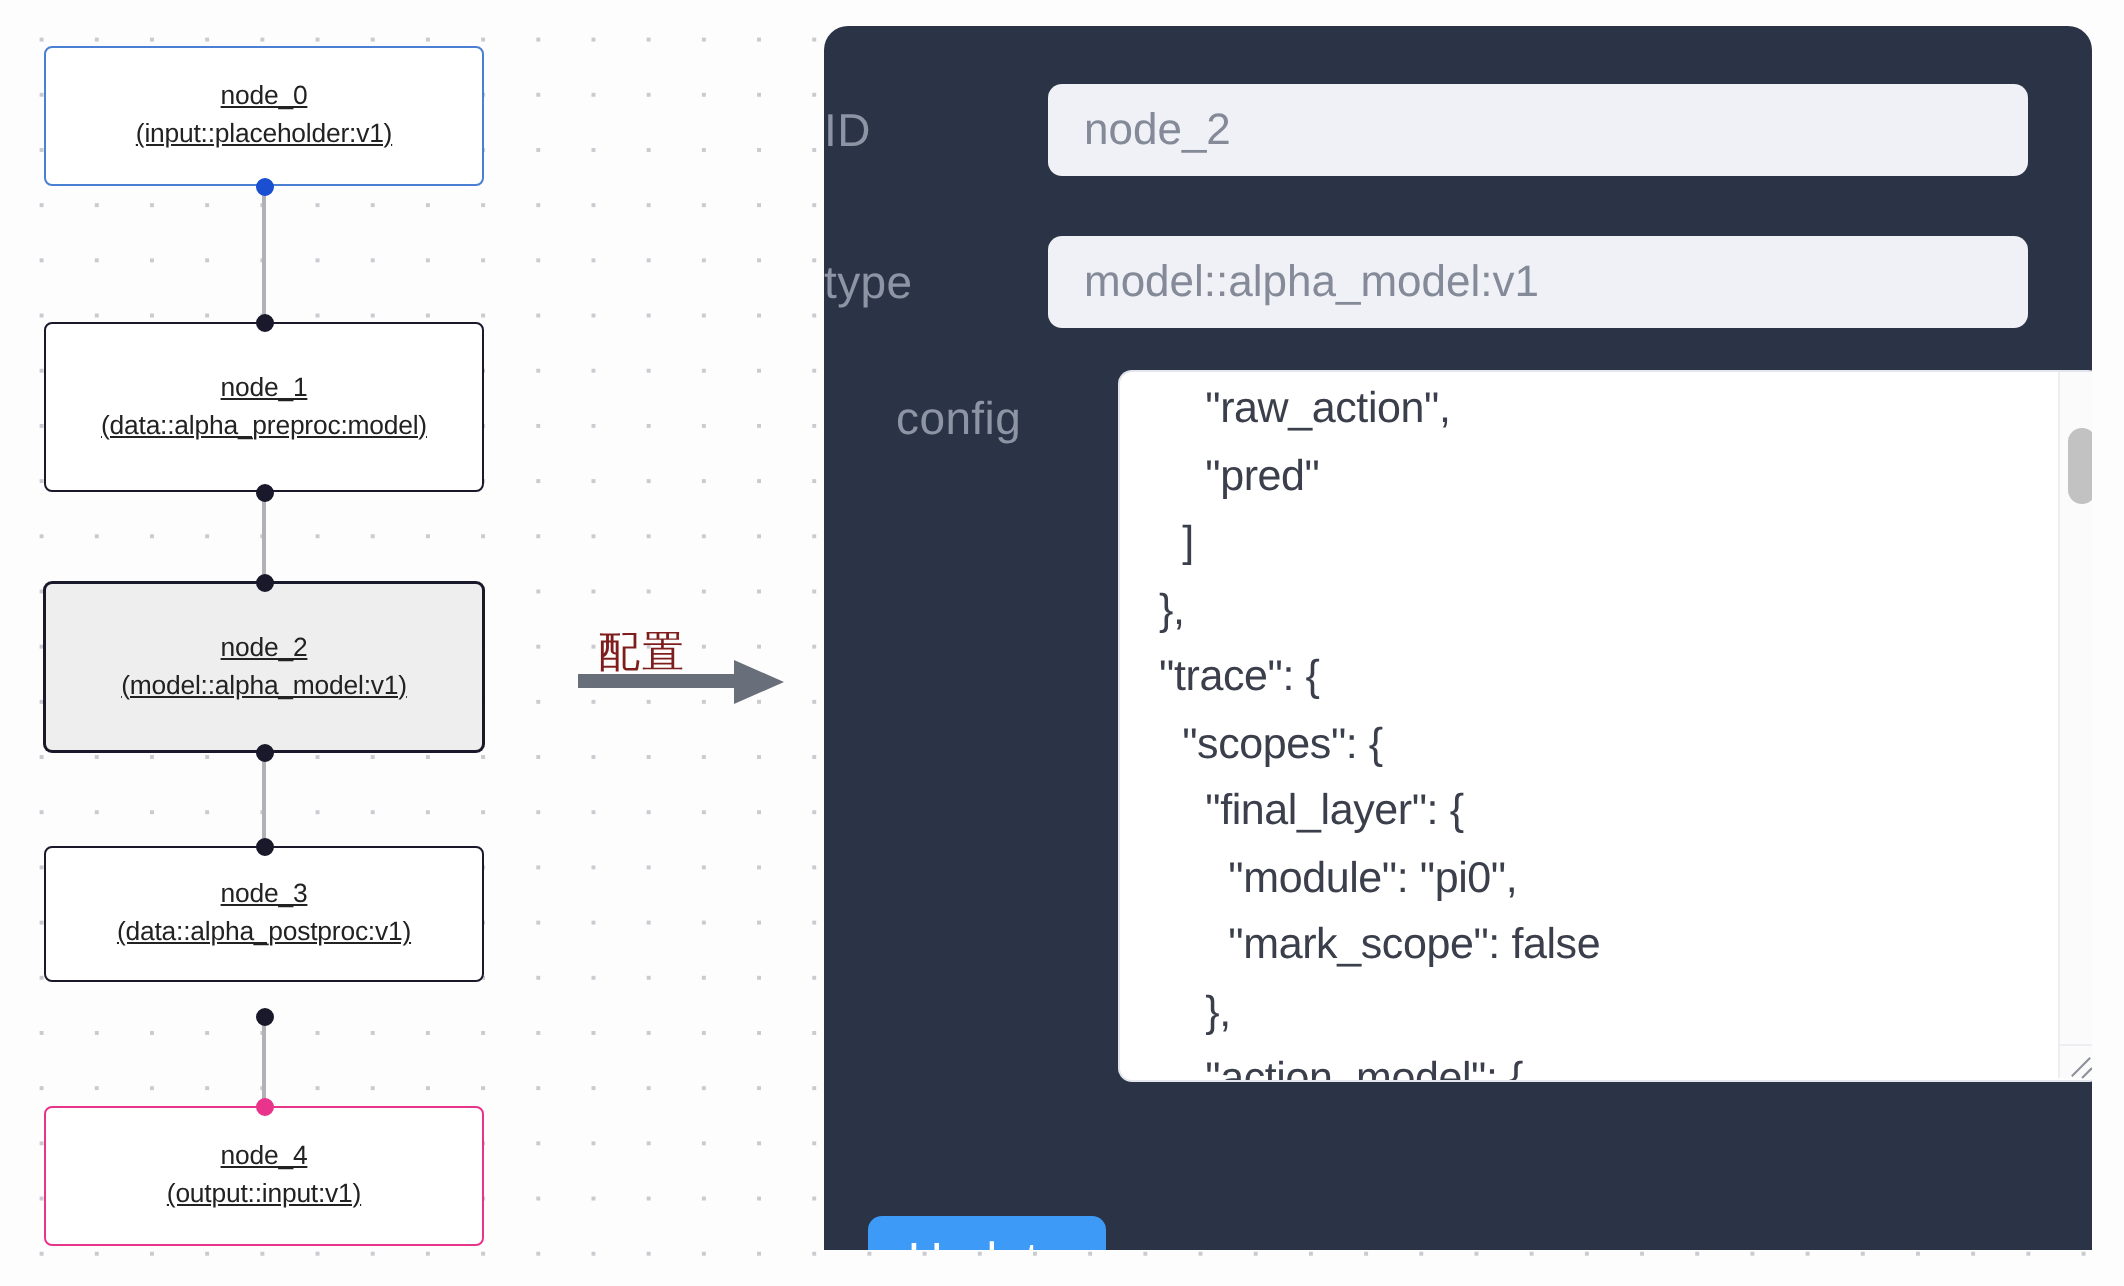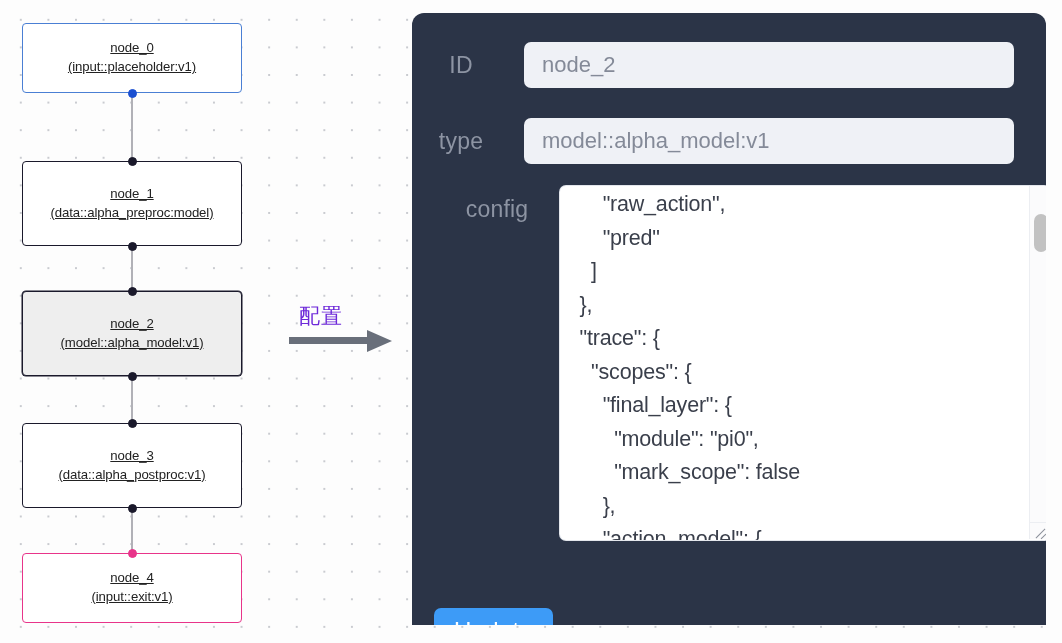--- a/index.html
+++ b/index.html
@@ -76,23 +76,23 @@
 
   
   #annotation {
     position: absolute;
     left: 289px; top: 296px;
     width: 110px; height: 66px;
     z-index: 8;
   }
   #annotation .anno-label {
     position: absolute;
-    left: 10px; top: 6px;
+    left: 10px; top: 16px;
     font-size: 21px;
-    color: #6d28d9;
+    color: #7f1d1d;
     font-family: Liberation Sans, sans-serif;
     letter-spacing: 1px;
   }
   #annotation .arrow-svg {
     position: absolute;
     left: 0; top: 32px;
   }
 
   
   #panel {
@@ -105,21 +105,21 @@
     overflow: hidden;
   }
   .field-row {
     position: absolute;
     display: flex;
     align-items: flex-start;
   }
   .field-label {
     color: #8d94a3;
     font-size: 23px;
-    text-align: center;
+    text-align: left;
     width: 112px;
     padding-right: 14px;
     box-sizing: border-box;
     line-height: 46px;
     letter-spacing: 0.2px;
   }
   .text-input {
     width: 490px;
     height: 46px;
     box-sizing: border-box;
@@ -235,26 +235,26 @@
 (input::placeholder:v1)</span></div>
     <div class="handle src-blue" style="left: 127.5px; top: 88.5px;"></div>
     <div class="node" style="left: 22px; top: 161px; width: 220px; height: 85px;"><span>node_1
 (data::alpha_preproc:model)</span></div>
     <div class="handle" style="left: 127.5px; top: 156.5px;"></div>
     <div class="handle" style="left: 127.5px; top: 241.5px;"></div>
     <div class="node selected" style="left: 22px; top: 291px; width: 220px; height: 85px;"><span>node_2
 (model::alpha_model:v1)</span></div>
     <div class="handle" style="left: 127.5px; top: 286.5px;"></div>
     <div class="handle" style="left: 127.5px; top: 371.5px;"></div>
-    <div class="node" style="left: 22px; top: 423px; width: 220px; height: 85px;"><span>node_3
+    <div class="node" style="left: 22px; top: 423px; width: 220px; height: 68px;"><span>node_3
 (data::alpha_postproc:v1)</span></div>
     <div class="handle" style="left: 127.5px; top: 418.5px;"></div>
     <div class="handle" style="left: 127.5px; top: 503.5px;"></div>
     <div class="node output-node" style="left: 22px; top: 553px; width: 220px; height: 70px;"><span>node_4
-(input::exit:v1)</span></div>
+(output::input:v1)</span></div>
     <div class="handle tgt-pink" style="left: 127.5px; top: 548.5px;"></div>
   </div>
 
 <div id="annotation">
   <div class="anno-label">配置</div>
   <svg class="arrow-svg" width="105" height="26" viewBox="0 0 105 26">
     <path d="M0 9 L78 9 L78 2 L103 13 L78 24 L78 16 L0 16 Z" fill="#696f7a"></path>
   </svg>
 </div>
 

